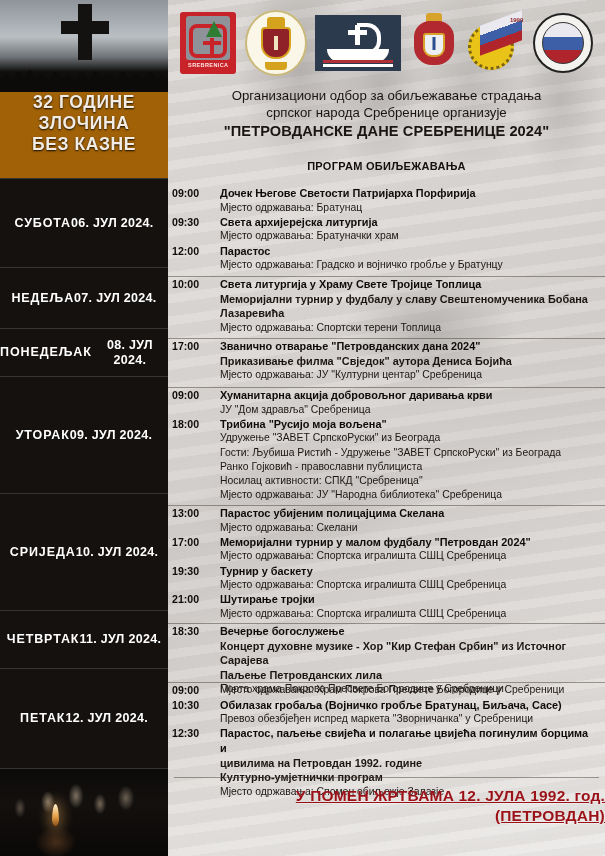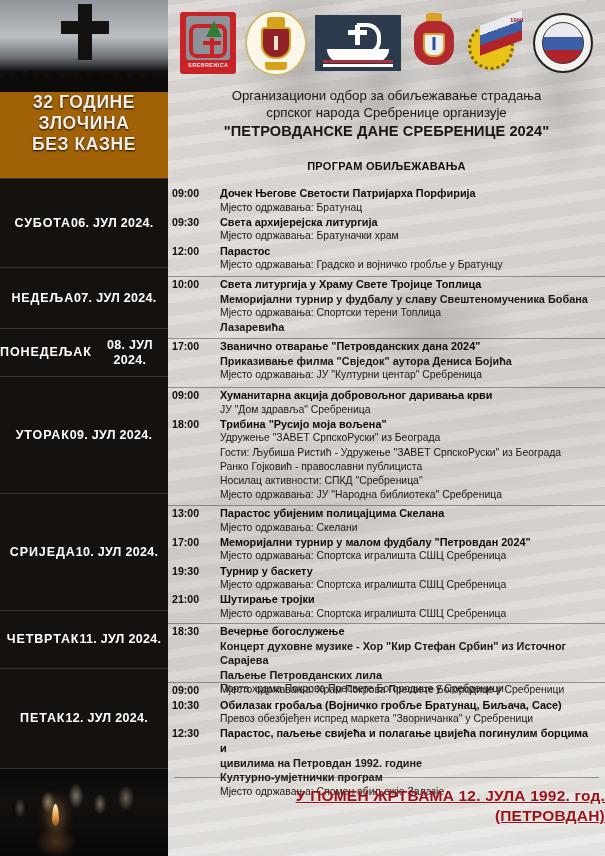--- a/index.html
+++ b/index.html
@@ -399,22 +399,22 @@
               <div class="ev-sub">Мјесто одржавања: Градско и војничко гробље у Братунцу</div>
             </div>
           </div>
         </div>
         <div class="day-group" style="height: 61px;">
           <div class="ev">
             <div class="ev-time">10:00</div>
             <div class="ev-body">
               <div class="ev-main">Света литургија у Храму Свете Тројице Топлица</div>
               <div class="ev-sub bold">Меморијални турнир у фудбалу у славу Свештеномученика Бобана</div>
+              <div class="ev-sub bold">Лазаревића</div>
               <div class="ev-sub">Мјесто одржавања: Спортски терени Топлица</div>
-              <div class="ev-sub bold">Лазаревића</div>
             </div>
           </div>
         </div>
         <div class="day-group" style="height: 48px;">
           <div class="ev">
             <div class="ev-time">17:00</div>
             <div class="ev-body">
               <div class="ev-main">Званично отварање "Петровданских дана 2024"</div>
               <div class="ev-sub bold">Приказивање филма "Свједок" аутора Дениса Бојића</div>
               <div class="ev-sub">Мјесто одржавања: ЈУ "Културни центар" Сребреница</div>

